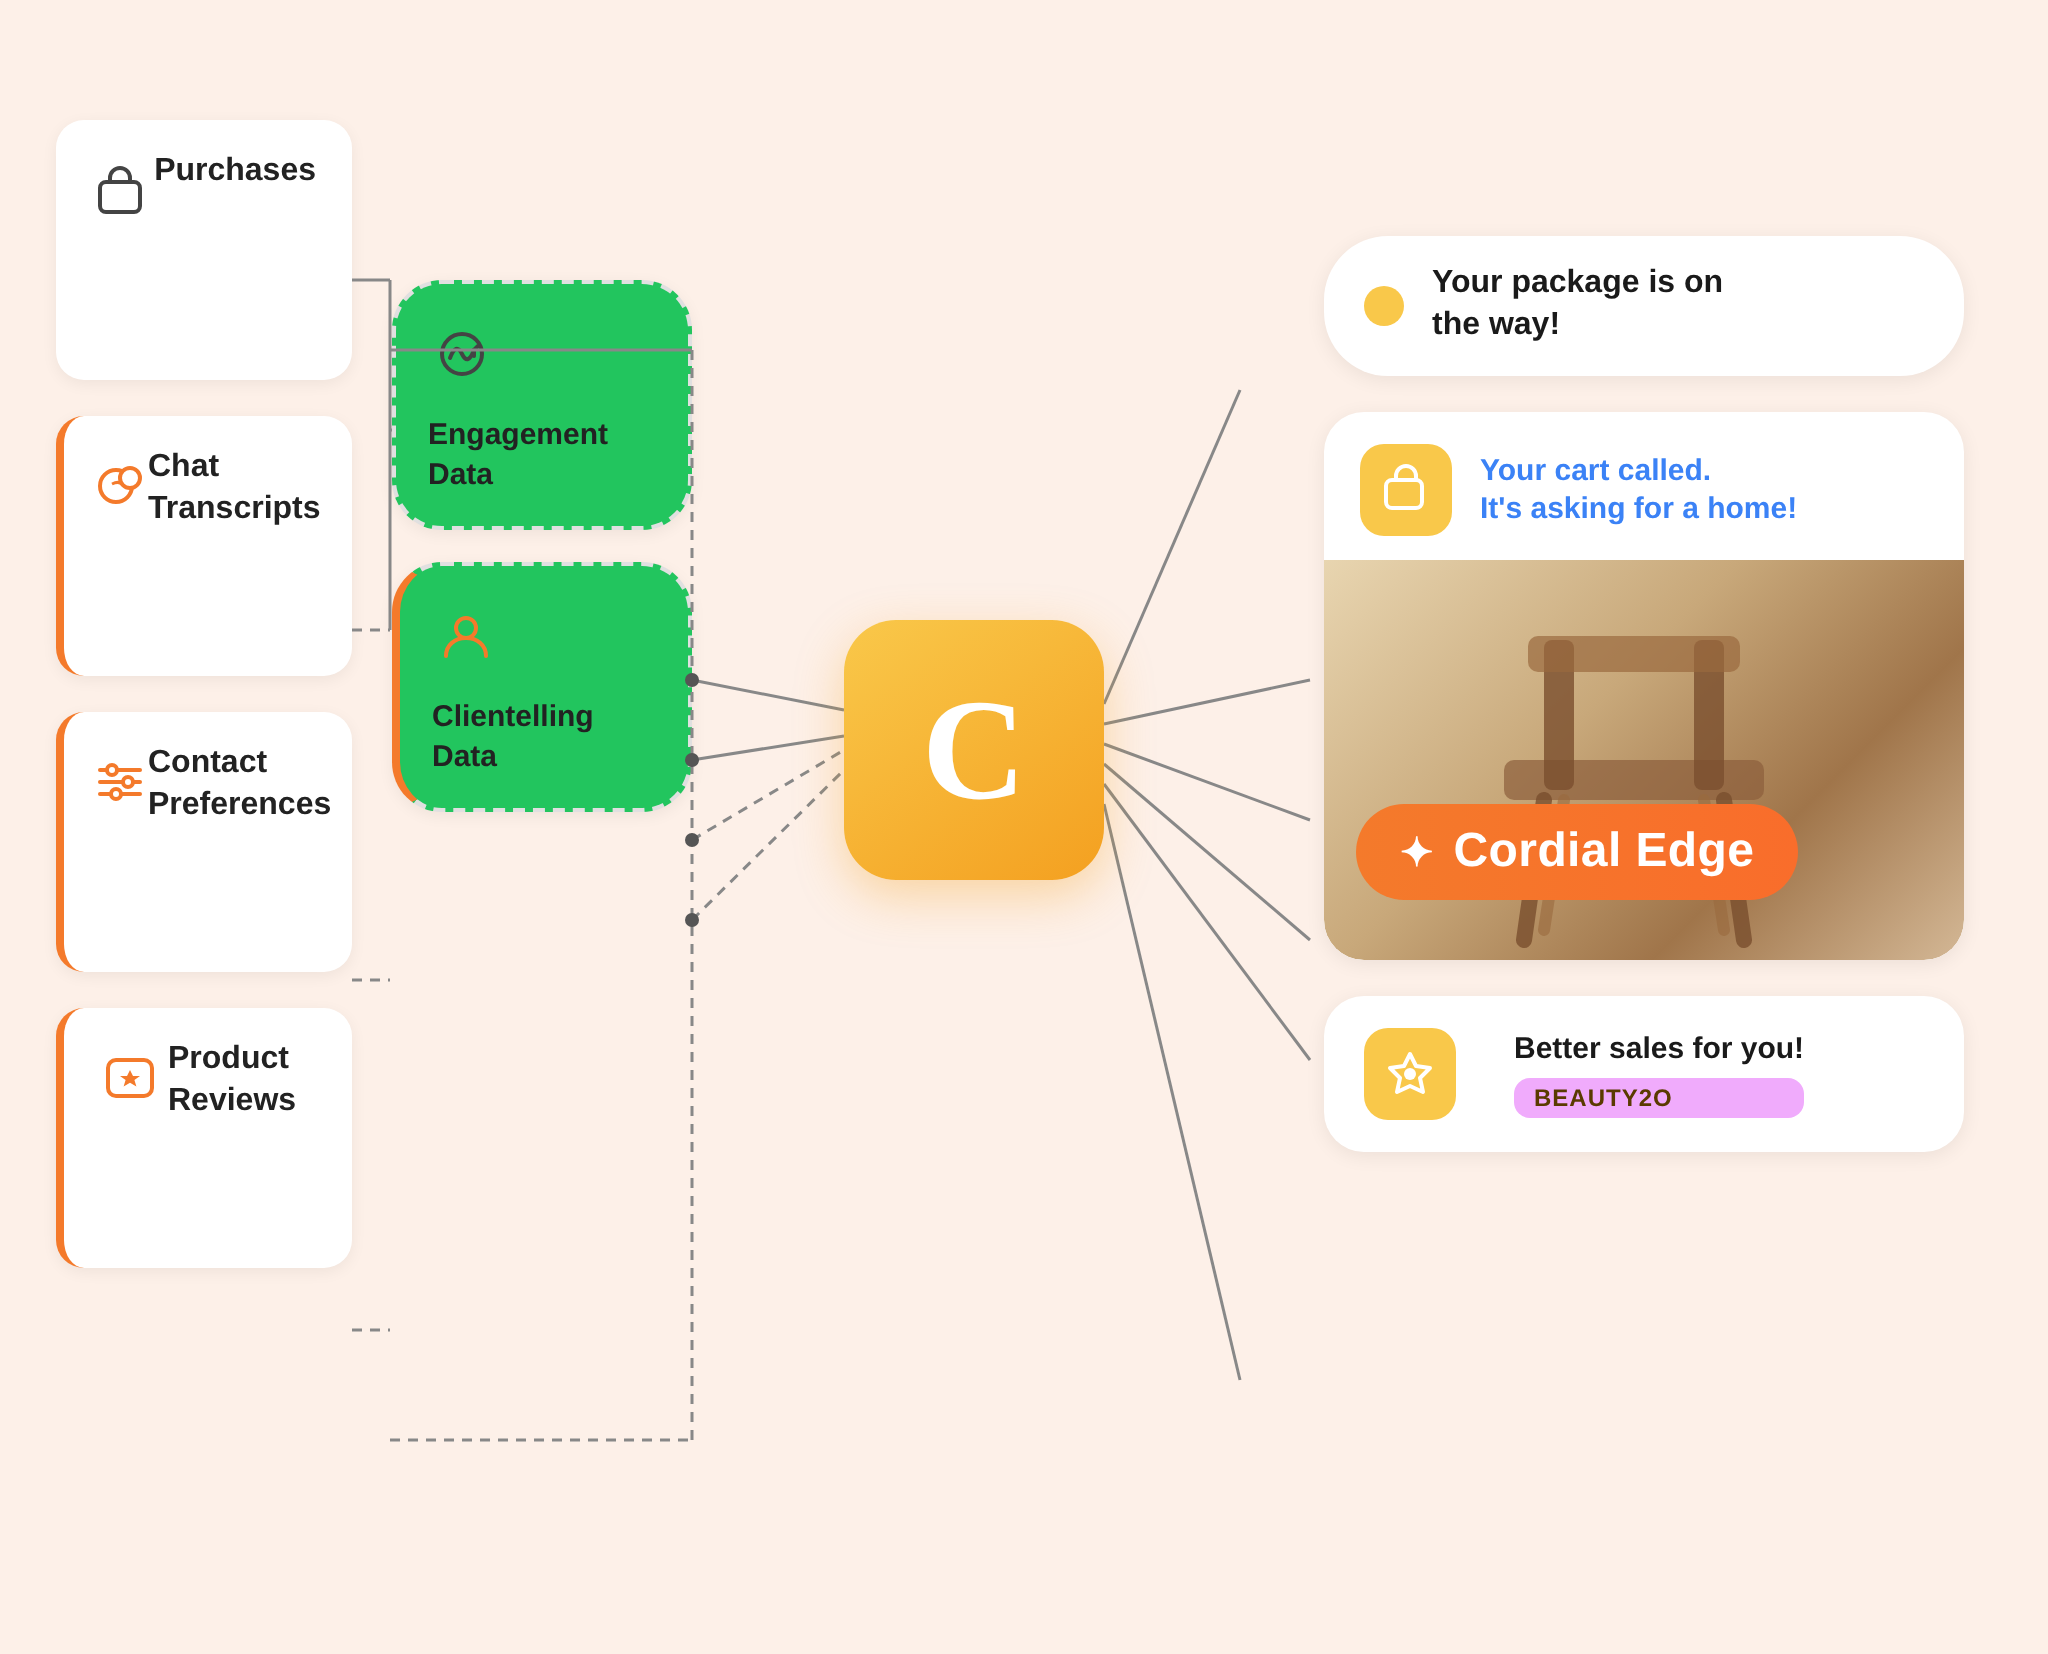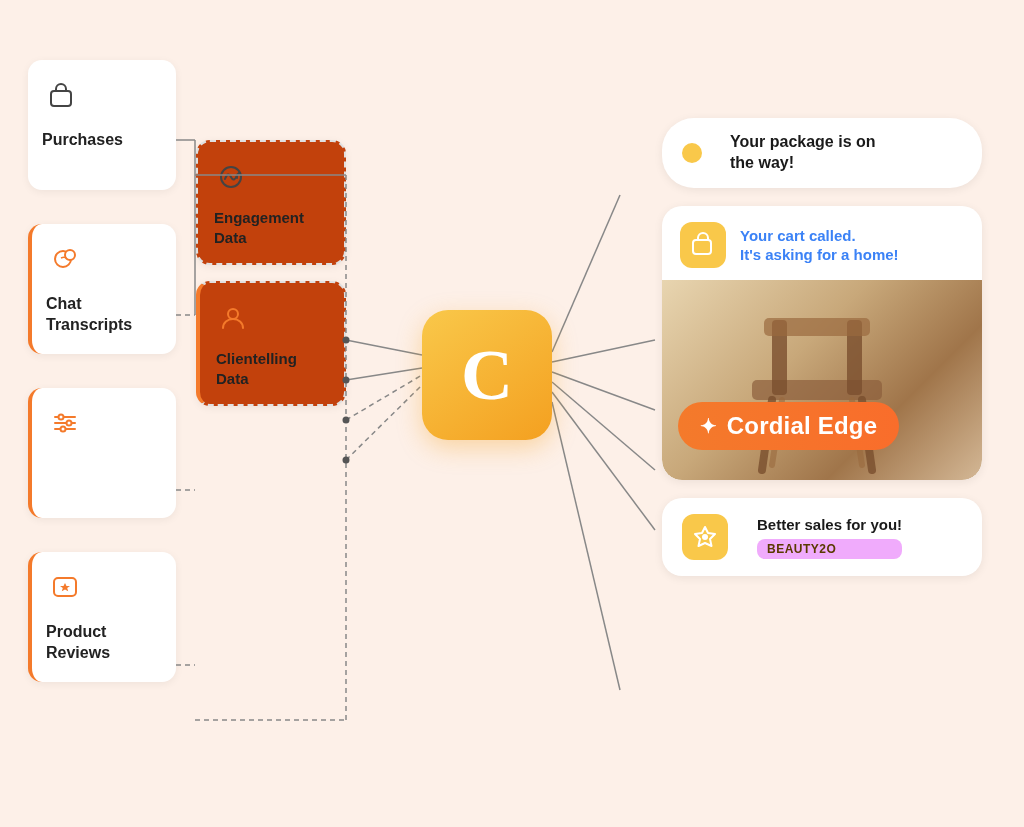--- a/index.html
+++ b/index.html
@@ -22,30 +22,29 @@
       gap: 18px;
     }
 
     .data-card {
       background: #fff;
       border-radius: 14px;
       padding: 16px 18px 14px 14px;
       width: 148px;
       min-height: 130px;
       display: flex;
-      flex-direction: column;
+      flex-direction: row;
       align-items: flex-start;
       justify-content: flex-start;
       position: relative;
       box-shadow: 0 2px 8px rgba(0,0,0,0.06);
     }
 
     .data-card.has-accent {
       border-left: 4px solid #f47a2b;
-      margin-top: 16px;
     }
 
     .card-icon {
       width: 38px;
       height: 38px;
       margin-bottom: 16px;
       display: flex;
       align-items: center;
       justify-content: center;
     }
@@ -61,22 +60,22 @@
     .mid-col {
       position: absolute;
       left: 196px;
       top: 140px;
       display: flex;
       flex-direction: column;
       gap: 16px;
     }
 
     .mid-card {
-      background: #c2410c;
-      border-radius: 14px;
+      background: #22c55e;
+      border-radius: 25px;
       padding: 18px 20px 16px 16px;
       width: 150px;
       min-height: 120px;
       display: flex;
       flex-direction: column;
       align-items: flex-start;
       justify-content: flex-start;
       box-shadow: 0 2px 8px rgba(0,0,0,0.06);
       border: 2px dashed #e0e0e0;
     }
@@ -150,21 +149,21 @@
       width: 320px;
     }
 
     
     .notif-card {
       background: #fff;
       border-radius: 32px;
       padding: 14px 20px;
       display: flex;
       align-items: center;
-      gap: 28px;
+      gap: 14px;
       box-shadow: 0 2px 10px rgba(0,0,0,0.07);
       min-height: 70px;
     }
 
     .notif-dot {
       width: 20px;
       height: 20px;
       border-radius: 50%;
       background: #f9c84a;
       flex-shrink: 0;
@@ -332,20 +331,21 @@
     <div class="card-icon">
       <svg class="svg-icon" viewBox="0 0 28 28" fill="none">
         <line x1="4" y1="8" x2="24" y2="8" stroke="#f47a2b" stroke-width="2" stroke-linecap="round"></line>
         <line x1="4" y1="14" x2="24" y2="14" stroke="#f47a2b" stroke-width="2" stroke-linecap="round"></line>
         <line x1="4" y1="20" x2="24" y2="20" stroke="#f47a2b" stroke-width="2" stroke-linecap="round"></line>
         <circle cx="10" cy="8" r="2.5" fill="#fff" stroke="#f47a2b" stroke-width="2"></circle>
         <circle cx="18" cy="14" r="2.5" fill="#fff" stroke="#f47a2b" stroke-width="2"></circle>
         <circle cx="12" cy="20" r="2.5" fill="#fff" stroke="#f47a2b" stroke-width="2"></circle>
       </svg>
     </div>
+    <span class="card-label">Contact<br>Preferences</span>
   </div>
 
   <div class="data-card has-accent">
     <div class="card-icon">
       <svg class="svg-icon" viewBox="0 0 28 28" fill="none">
         <rect x="3" y="5" width="22" height="18" rx="4" stroke="#f47a2b" stroke-width="2"></rect>
         <path d="M14 10 l1.5 3h3.5l-2.8 2 1 3.2L14 16.4l-3.2 1.8 1-3.2L9 13h3.5z" fill="#f47a2b"></path>
       </svg>
     </div>
     <span class="card-label">Product<br>Reviews</span>

